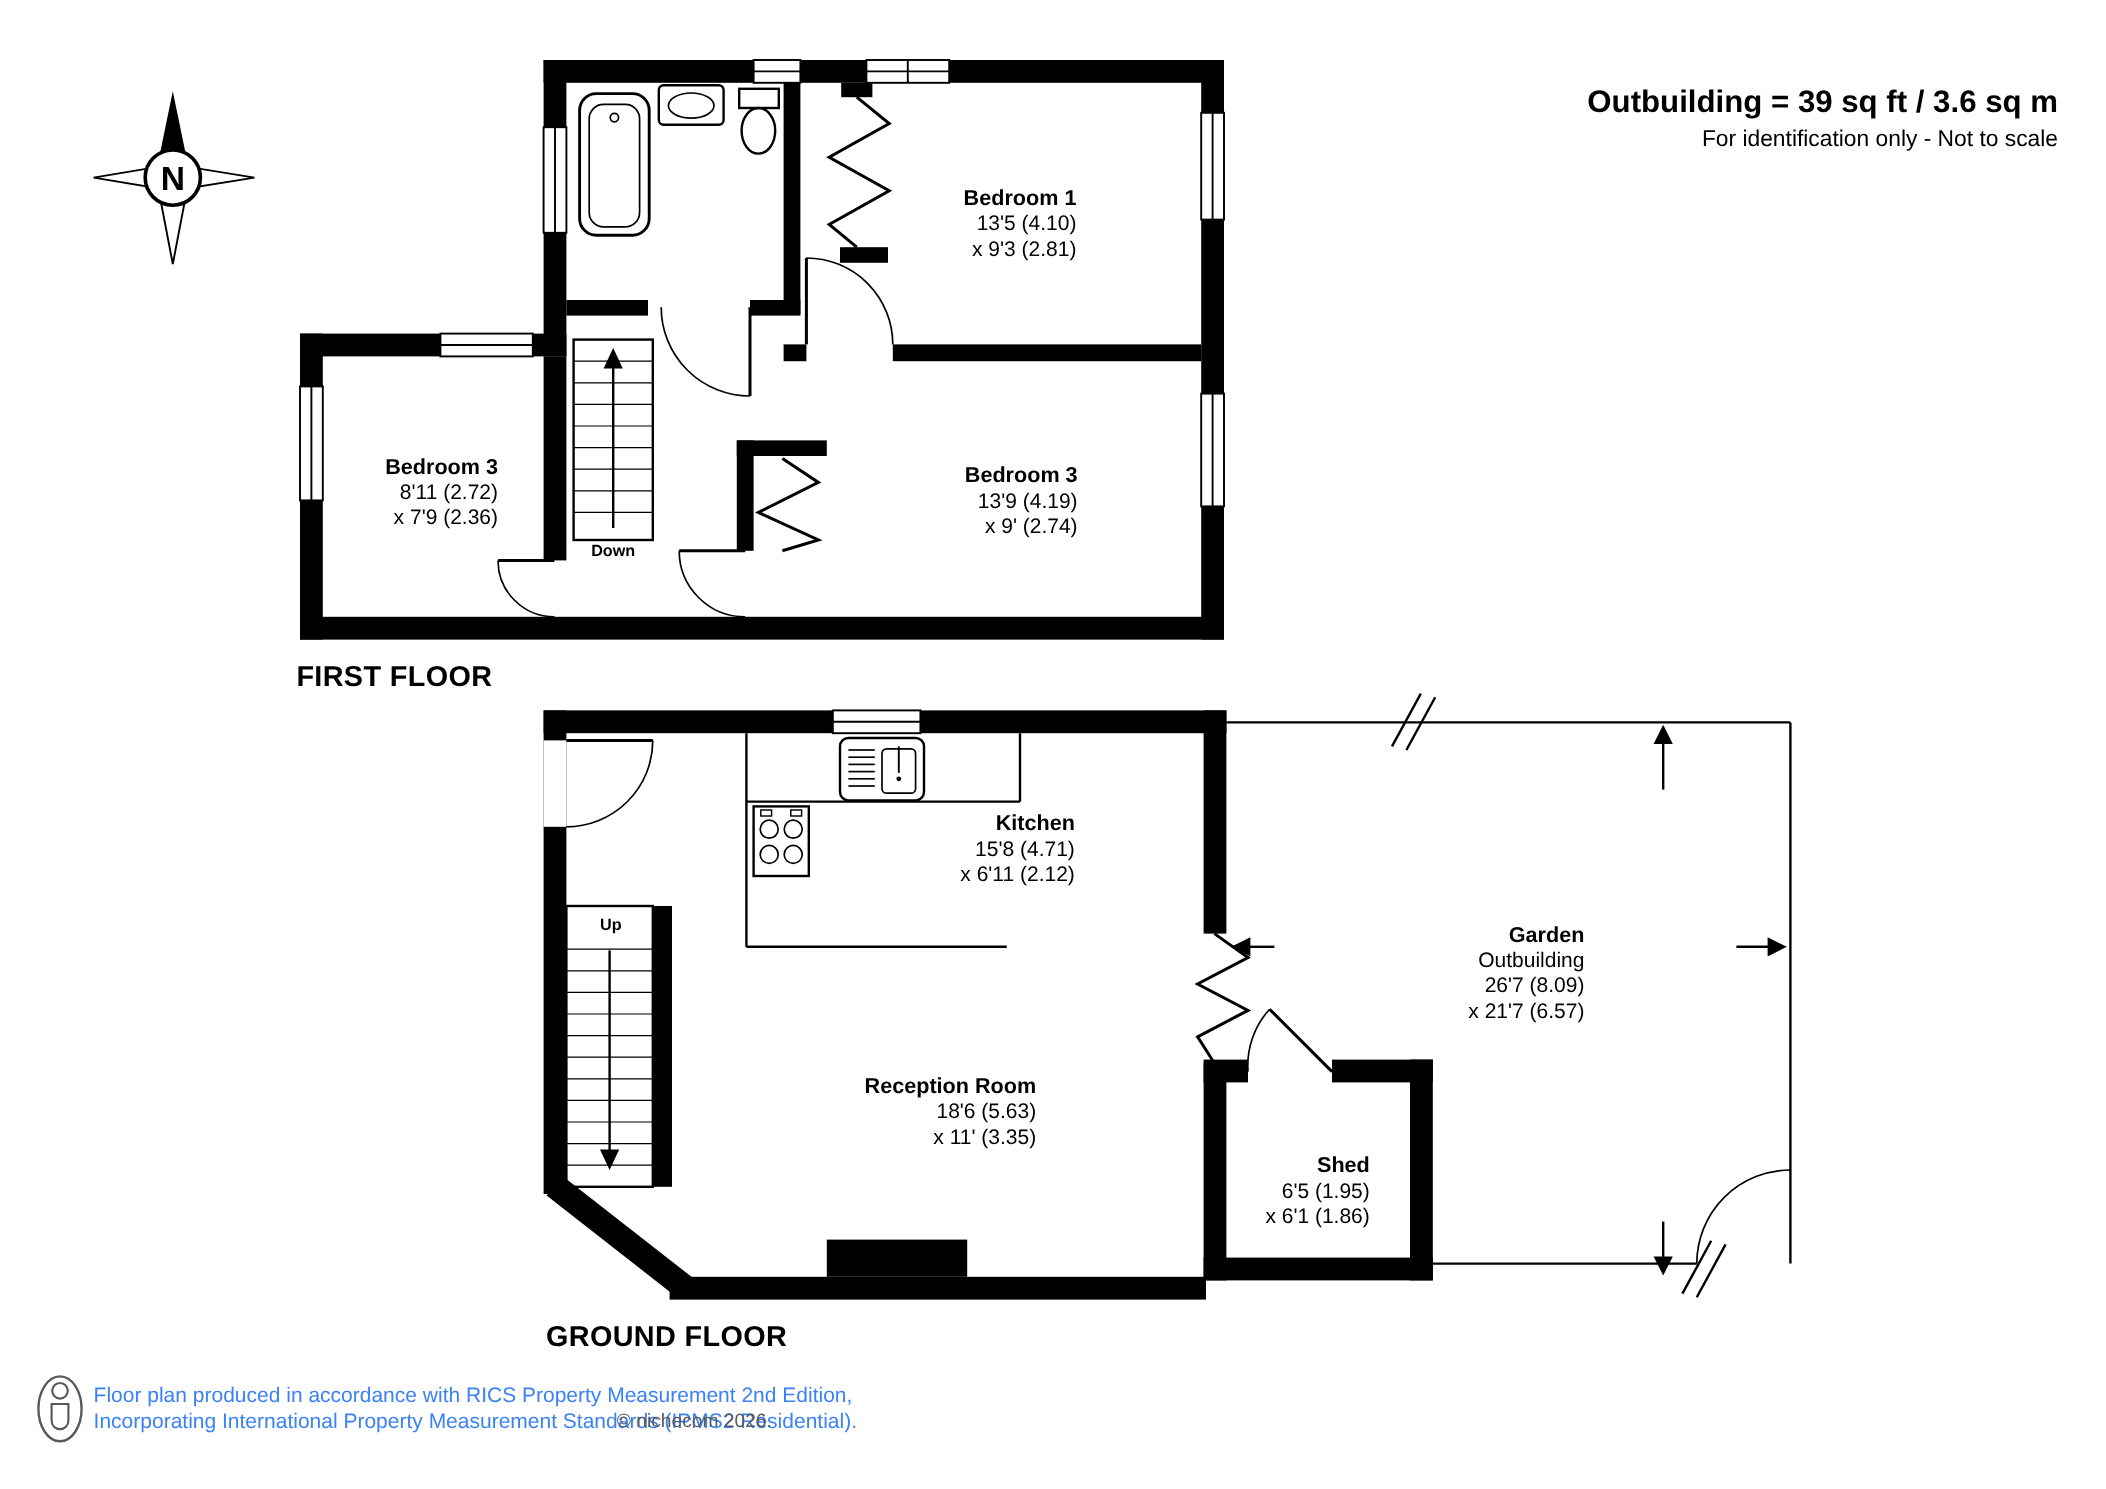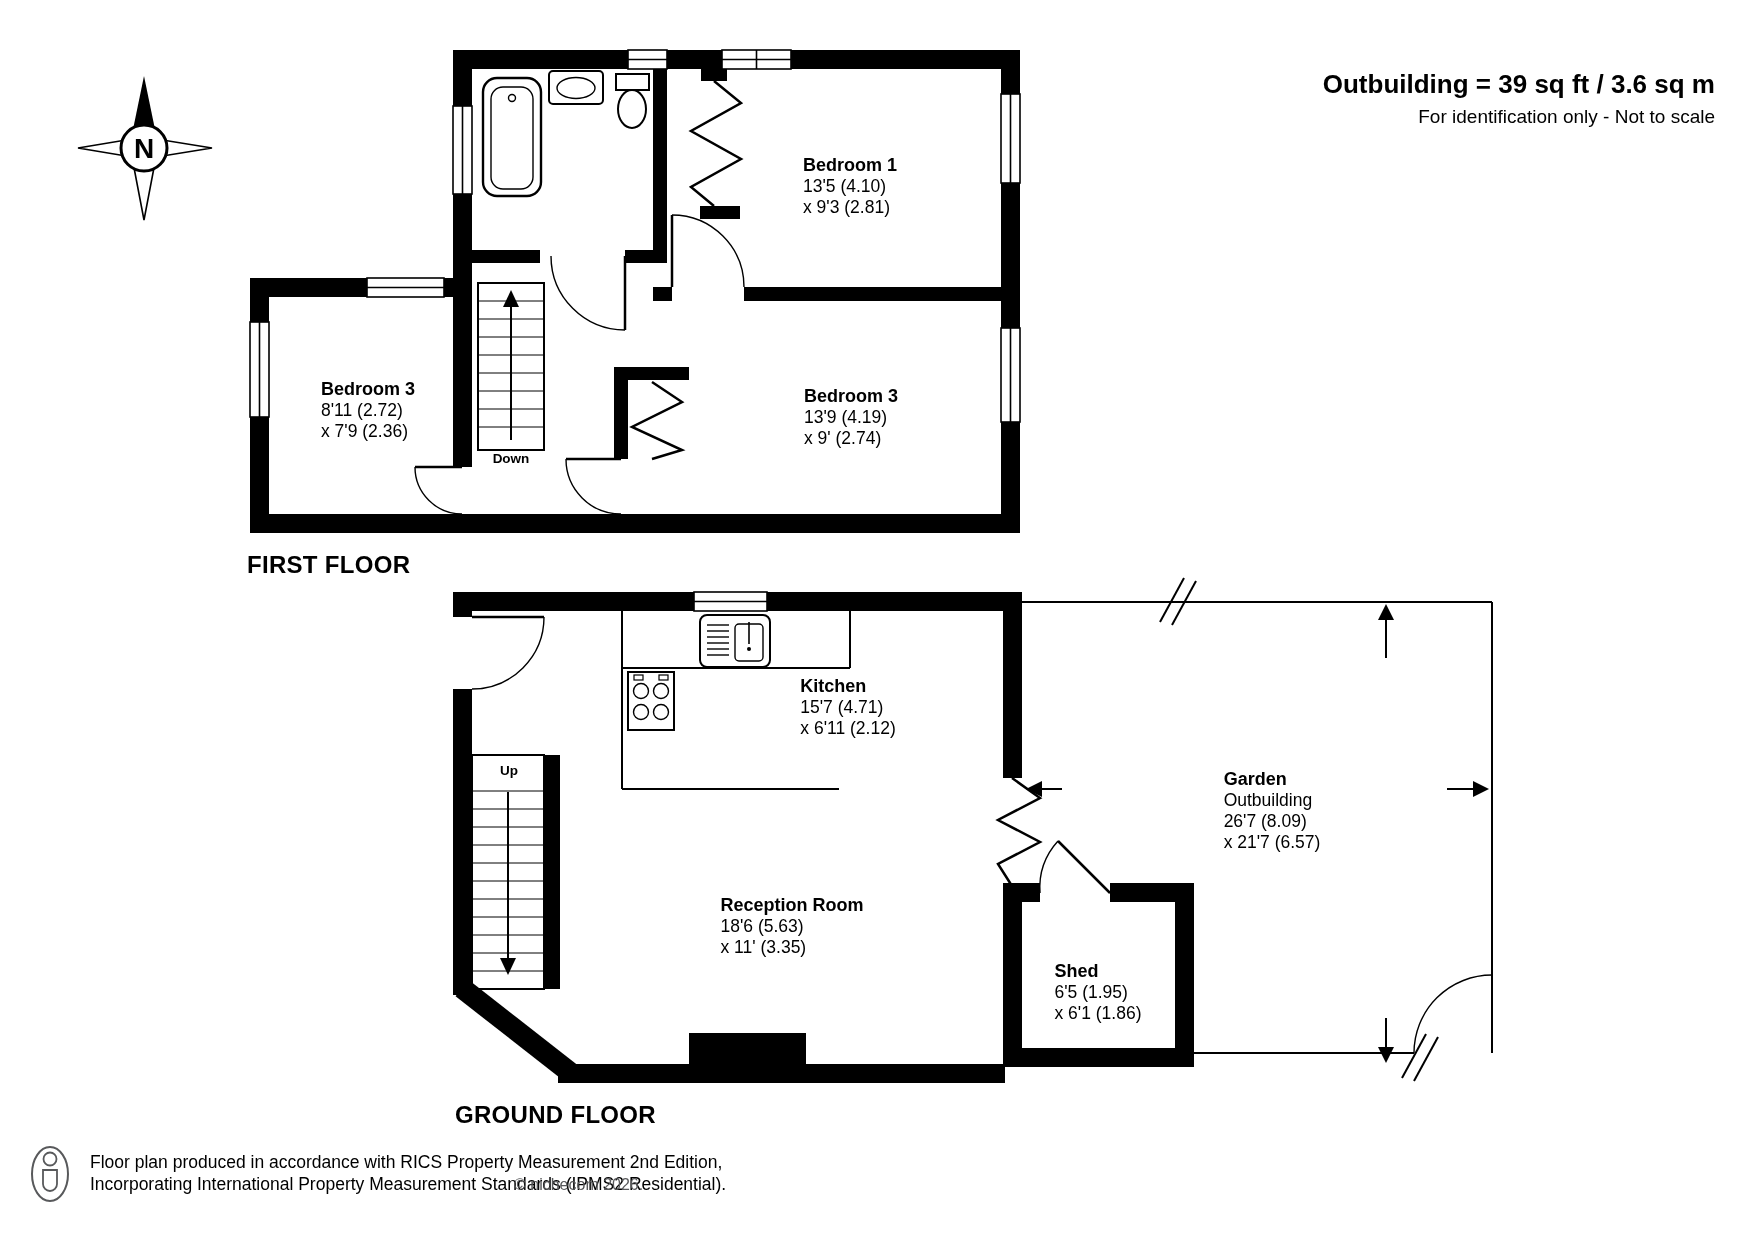--- a/index.html
+++ b/index.html
@@ -1,27 +1,27 @@
 <!DOCTYPE html>
 <html><head>
 <meta charset="utf-8">
 <style>
   html,body{margin:0;padding:0;background:#ffffff;}
   body{font-family:"Liberation Sans", sans-serif; color:#000;}
   #stage{position:relative;width:1755px;height:1241px;background:#fff;overflow:hidden;}
   #plan-svg{position:absolute;left:0;top:0;}
-  .room-label{position:absolute;transform:translateX(-50%);text-align:left;
+  .room-label{position:absolute;transform:translateX(-50%);text-align:right;
     font-size:17.5px;line-height:21px;white-space:nowrap;}
   .room-label .rname{font-weight:bold;font-size:18px;}
   .floor-title{position:absolute;font-weight:bold;font-size:24px;letter-spacing:.3px;}
   .stair-label{position:absolute;transform:translateX(-50%);font-weight:bold;font-size:13.5px;white-space:nowrap;}
   #area-summary{position:absolute;top:68px;right:40px;text-align:right;}
   #area-summary .big{font-weight:bold;font-size:26px;line-height:33px;}
   #area-summary .small{font-size:19px;margin-top:5px;}
-  #footer-note{position:absolute;left:78px;top:1152px;font-size:17.5px;line-height:21.5px;color:#000000;margin-left:12px;}
+  #footer-note{position:absolute;left:78px;top:1152px;font-size:17.5px;line-height:21.5px;color:#3b82f6;}
   #copyright{position:absolute;left:514px;top:1176px;font-size:16px;color:#58595b;}
   svg text{font-family:"Liberation Sans",sans-serif;}
 </style>
 </head>
 <body>
 
 <div id="stage">
 
 <svg id="plan-svg" width="1755" height="1241" viewBox="0 0 1755 1241">
 
@@ -243,21 +243,21 @@
   </div>
 
   <div class="room-label" style="left:368px;top:379px;">
     <div class="rname">Bedroom 3</div>
     <div>8'11 (2.72)</div>
     <div>x 7'9 (2.36)</div>
   </div>
 
   <div class="room-label" style="left:848px;top:676px;">
     <div class="rname">Kitchen</div>
-    <div>15'7 (4.71)</div>
+    <div>15'8 (4.71)</div>
     <div>x 6'11 (2.12)</div>
   </div>
 
   <div class="room-label" style="left:792px;top:895px;">
     <div class="rname">Reception Room</div>
     <div>18'6 (5.63)</div>
     <div>x 11' (3.35)</div>
   </div>
 
   <div class="room-label" style="left:1098px;top:961px;">

